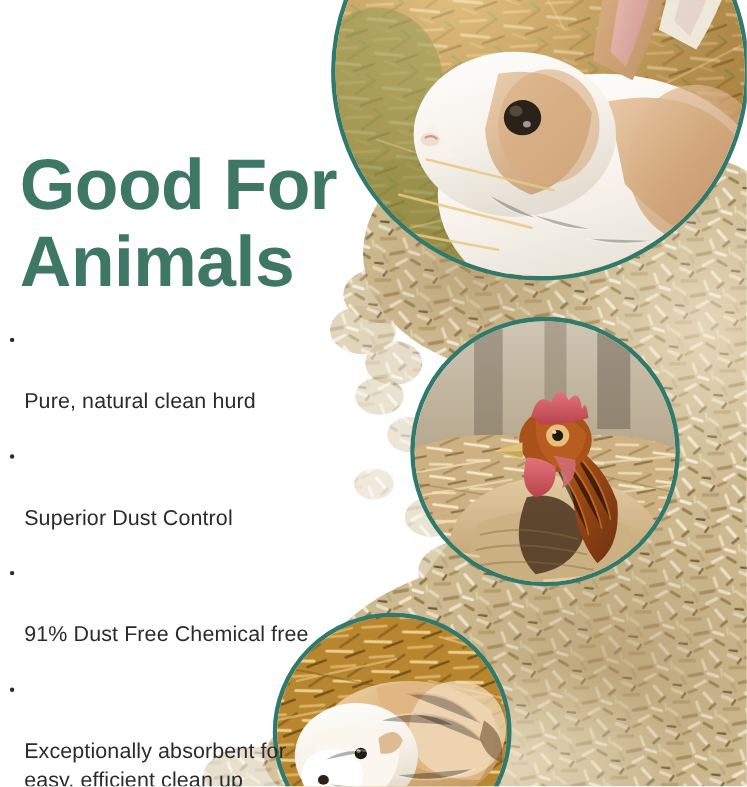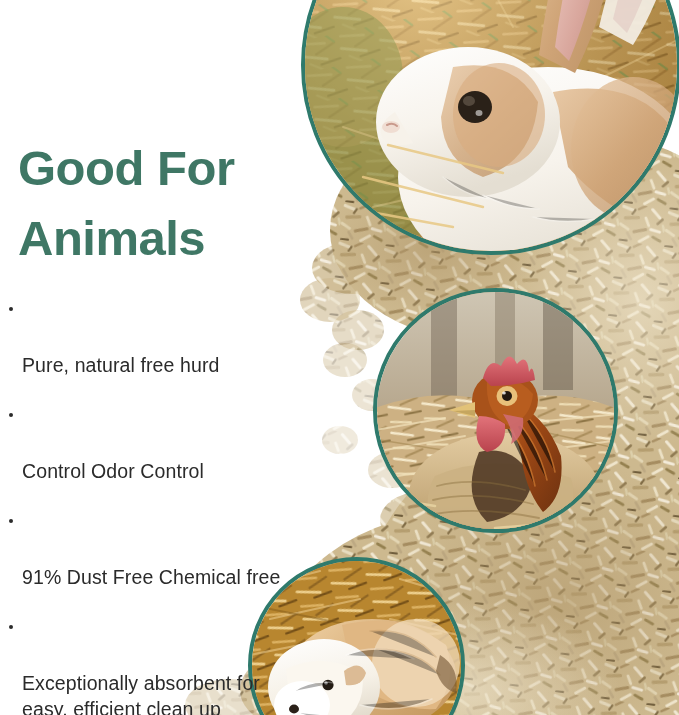--- a/index.html
+++ b/index.html
@@ -12,21 +12,21 @@
   }
   .stage{position:absolute;inset:0;width:679px;height:715px;overflow:hidden;background:#fff;}
 
   
   .bedding{position:absolute;inset:0;pointer-events:none;}
 
   
   .headline{
     position:absolute;left:18px;top:121px;width:330px;
     color:#3f7765;
-    font-size:49px;line-height:70px;font-weight:bold;
+    font-size:65px;line-height:70px;font-weight:bold;
     letter-spacing:-0.5px;
     white-space:pre-line;
     z-index:6;
     margin-top:12px;
   }
   .bullets{
     position:absolute;left:8px;top:300px;width:340px;
     z-index:6;
   }
   .bullet{
@@ -144,26 +144,26 @@
     </svg>
   </div>
 
   <h1 class="headline">Good For
 Animals</h1>
 
   <ul class="bullets" style="list-style:none;margin:0;padding:0;">
 
     <li class="bullet">
       <span class="dot"></span>
-      <span>Pure, natural free hurd</span>
+      <span>Pure, natural clean hurd</span>
     </li>
 
     <li class="bullet">
       <span class="dot"></span>
-      <span>Control Odor Control</span>
+      <span>Superior Dust Control</span>
     </li>
 
     <li class="bullet">
       <span class="dot"></span>
       <span>91% Dust Free Chemical free</span>
     </li>
 
     <li class="bullet">
       <span class="dot"></span>
       <span>Exceptionally absorbent for

